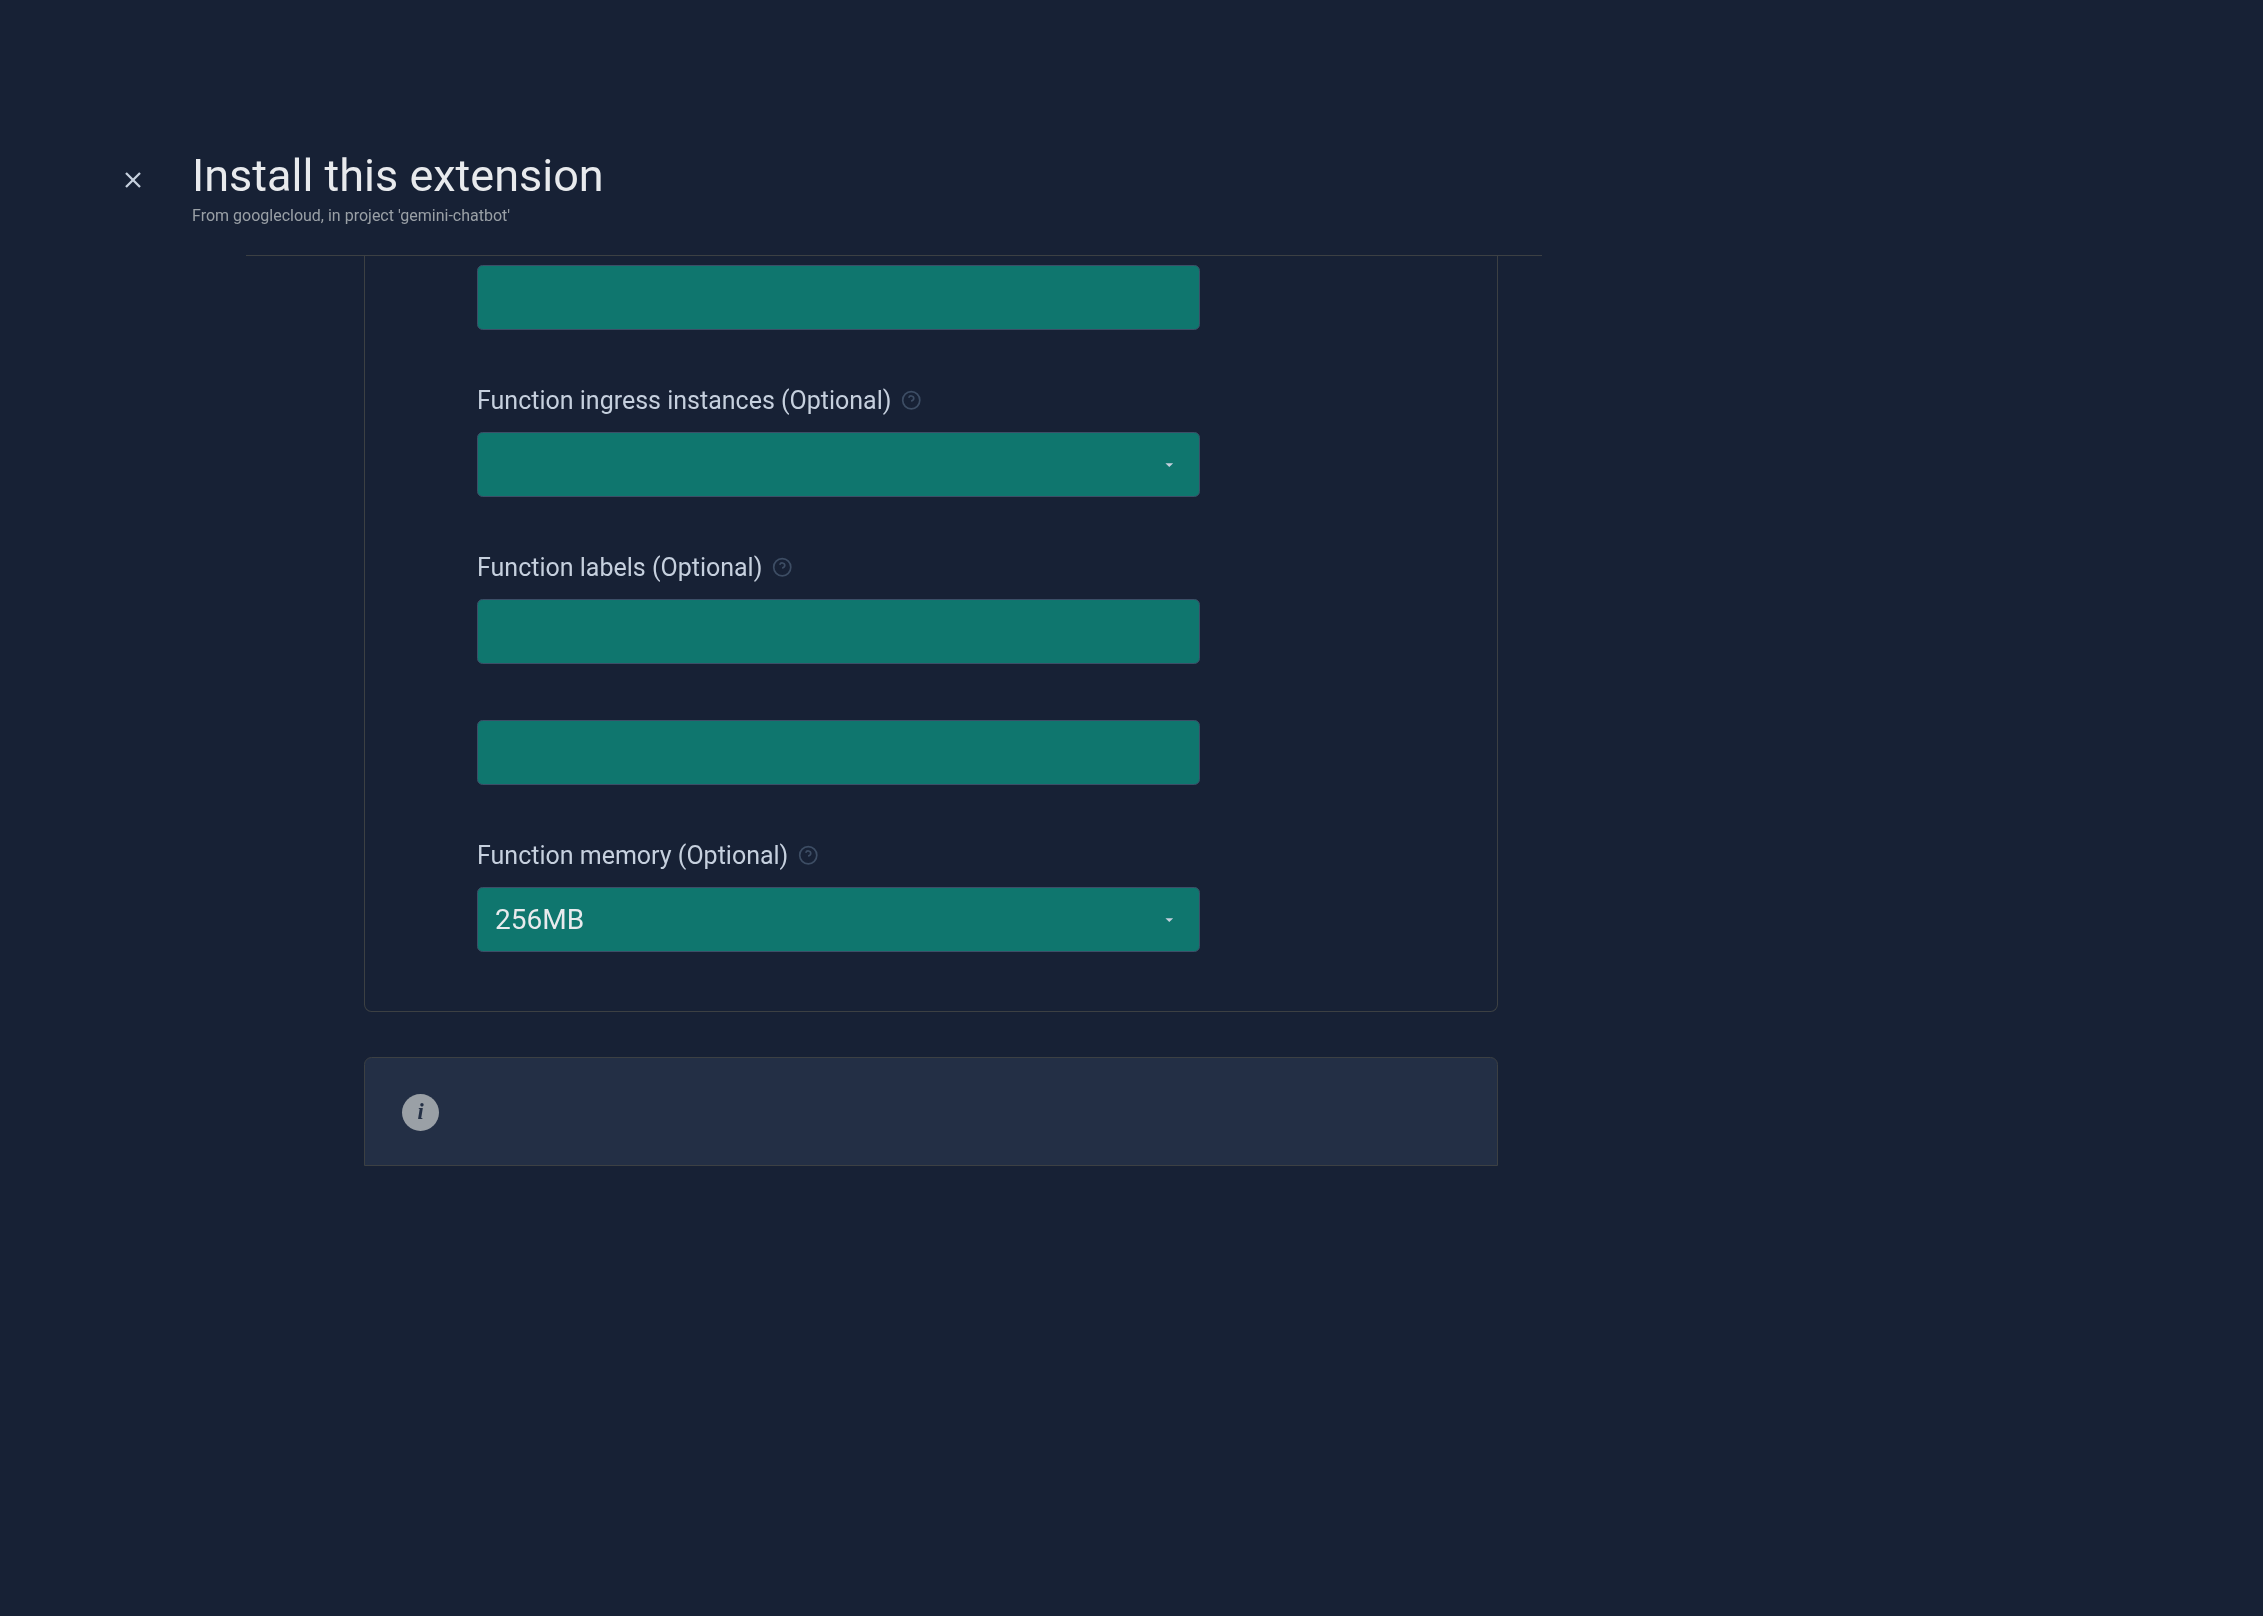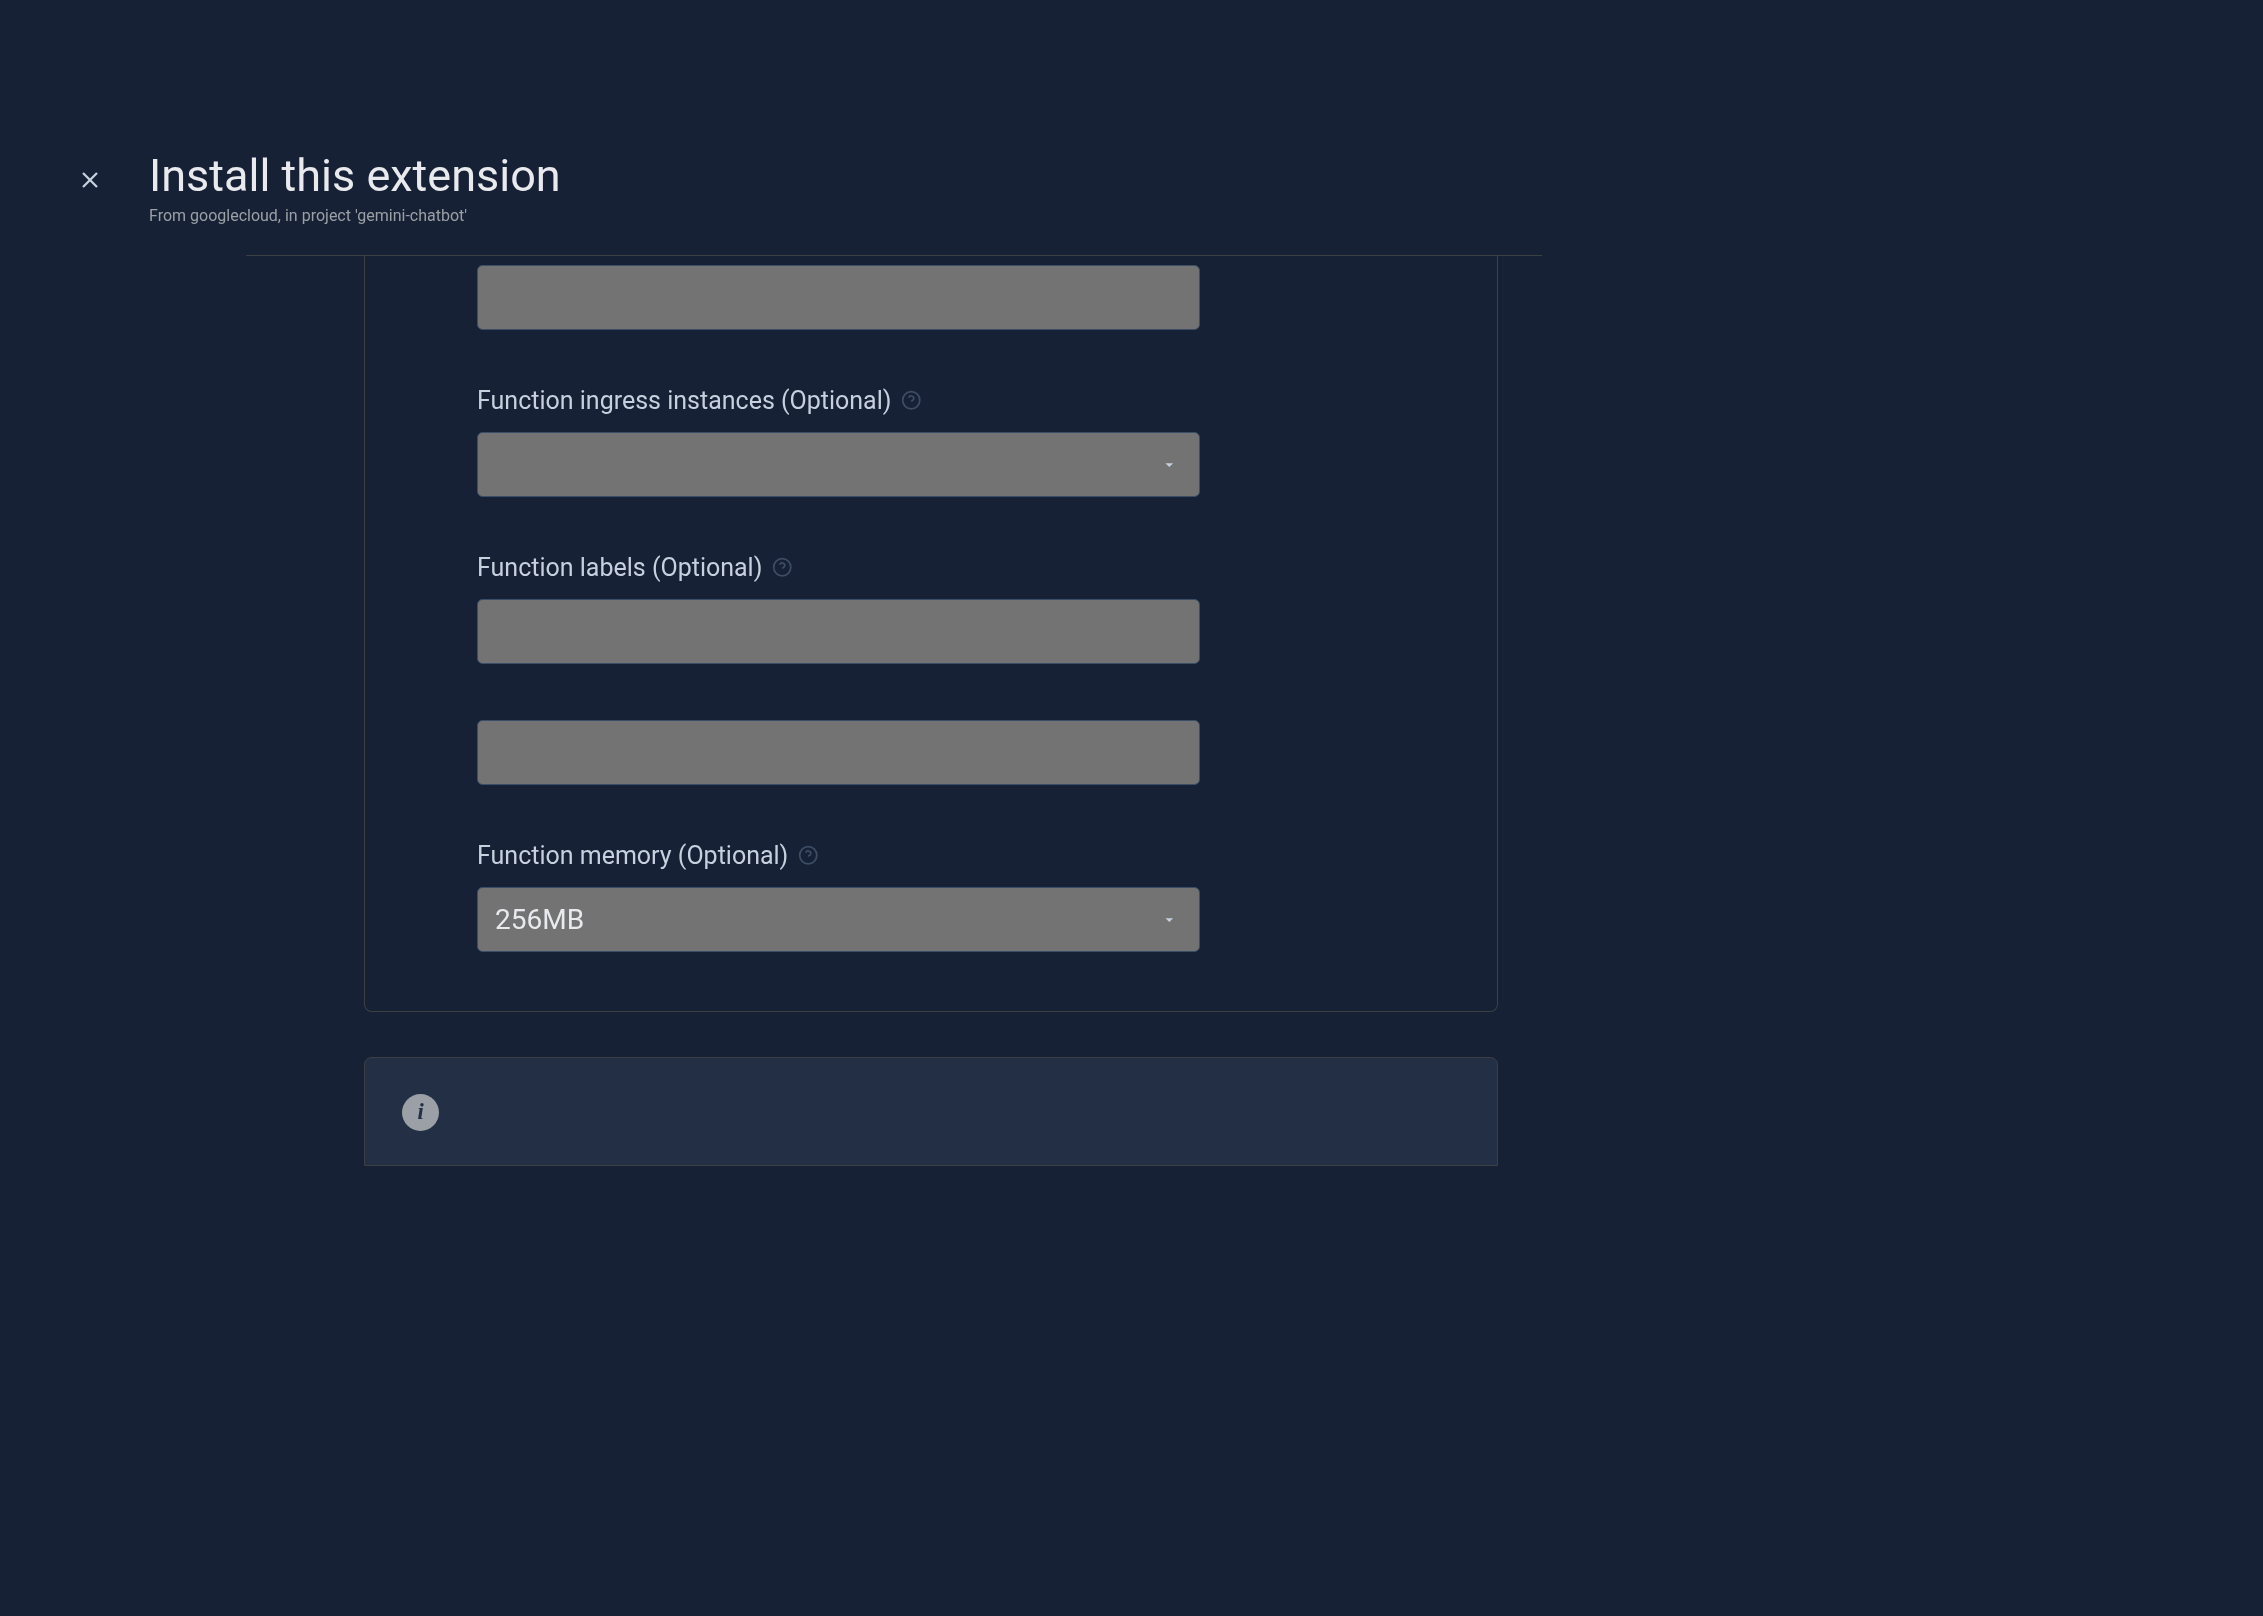--- a/index.html
+++ b/index.html
@@ -11,21 +11,21 @@
       background: #172135;
       font-family: 'Roboto', 'Helvetica Neue', Arial, sans-serif;
       color: #c6d0de;
       width: 2263px;
       height: 1616px;
       overflow: hidden;
     }
     .header {
       display: flex;
       align-items: flex-start;
-      padding: 149px 0 0 73px;
+      padding: 149px 0 0 116px;
       gap: 42px;
     }
     .close-btn {
       color: #c6d0de;
       cursor: pointer;
       width: 34px;
       height: 34px;
       display: flex;
       align-items: center;
       justify-content: center;
@@ -88,21 +88,21 @@
       color: #3d4d64;
       cursor: pointer;
     }
     .help-icon svg {
       width: 20.5px;
       height: 20.5px;
     }
     .input-field, .select-field {
       width: 723px;
       height: 65px;
-      background: #737373;
+      background: #0f766e;
       border: 0.9px solid #3c4e67;
       border-radius: 5.6px;
       color: #e8eaed;
       font-size: 28px;
       padding: 0 17px;
       outline: none;
     }
     .select-field {
       position: relative;
       display: flex;

